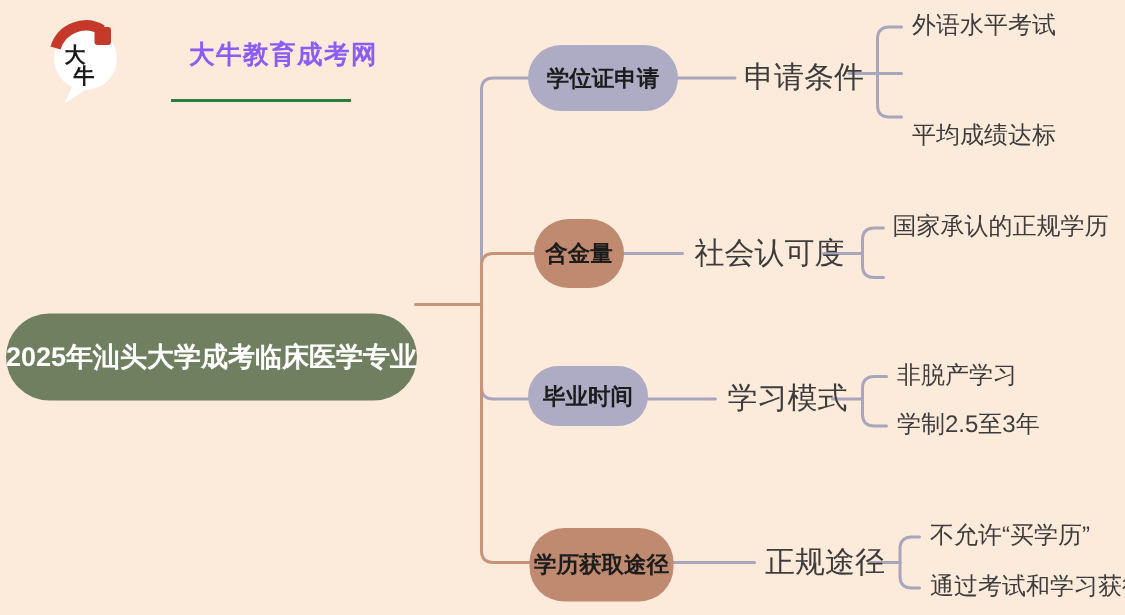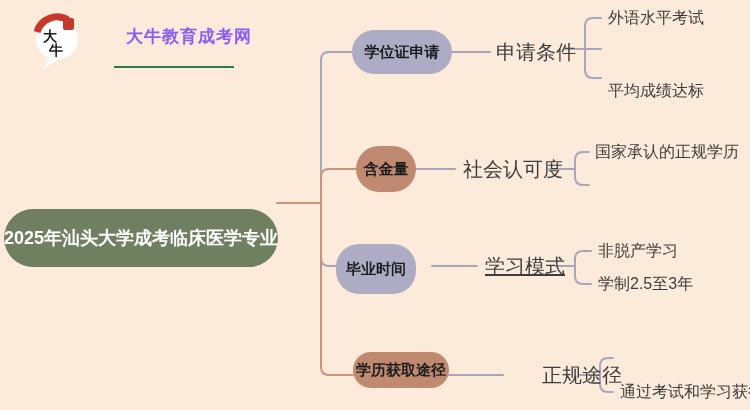--- a/index.html
+++ b/index.html
@@ -20,28 +20,28 @@
     background:#6f7f60;color:#ffffff;font-size:18px;font-weight:bold;
     display:flex;align-items:center;justify-content:center;white-space:nowrap;margin-top:35px;
   }
   
   .branch{border-radius:23px;display:flex;align-items:center;justify-content:center;
     font-size:15px;font-weight:bold;color:#1c1c1c;white-space:nowrap;}
   .branch.gray{background:#aeacc4;}
   .branch.tan{background:#c08a70;}
   .b1{left:352px;top:30px;width:100px;height:44px;font-family:Liberation Serif, serif;}
   .b2{left:356px;top:146px;width:60px;height:46px;}
-  .b3{left:336px;top:244px;width:80px;height:50px;text-align:right;}
-  .b4{left:353px;top:352px;width:96px;height:36px;}
+  .b3{left:352px;top:244px;width:80px;height:40px;text-align:right;}
+  .b4{left:353px;top:352px;width:96px;height:49px;}
   
   .sublabel{font-size:20px;color:#3d3d3d;white-space:nowrap;height:20px;line-height:20px;}
   .s1{left:496px;top:42px;}
   .s2{left:463px;top:159px;}
-  .s3{left:485px;top:256px;text-decoration:underline;}
-  .s4{left:510px;top:365px;margin-left:32px;}
+  .s3{left:485px;top:256px;}
+  .s4{left:510px;top:365px;}
   .leaf{font-size:16px;color:#3d3d3d;white-space:nowrap;height:20px;line-height:20px;}
   .l11{left:608px;top:8px;text-align:right;}
   .l12{left:608px;top:39px;margin-top:42px;}
   .l13{left:608px;top:68px;}
   .l21{left:595px;top:142px;}
   .l22{left:595px;top:175px;}
   .l31{left:598px;top:241px;}
   .l32{left:598px;top:274px;text-align:right;}
   .l41{left:620px;top:348px;}
   .l42{left:620px;top:382px;}
@@ -106,15 +106,16 @@
   <div class="abs branch tan b2">含金量</div>
   <div class="abs leaf l21">国家承认的正规学历</div>
 
   <div class="abs branch gray b3">毕业时间</div>
   <div class="abs sublabel s3">学习模式</div>
   <div class="abs leaf l31">非脱产学习</div>
   <div class="abs leaf l32">学制2.5至3年</div>
 
   <div class="abs branch tan b4">学历获取途径</div>
   <div class="abs sublabel s4">正规途径</div>
+  <div class="abs leaf l41">不允许“买学历”</div>
   <div class="abs leaf l42">通过考试和学习获得</div>
 
 </div>
 
 </body></html>

